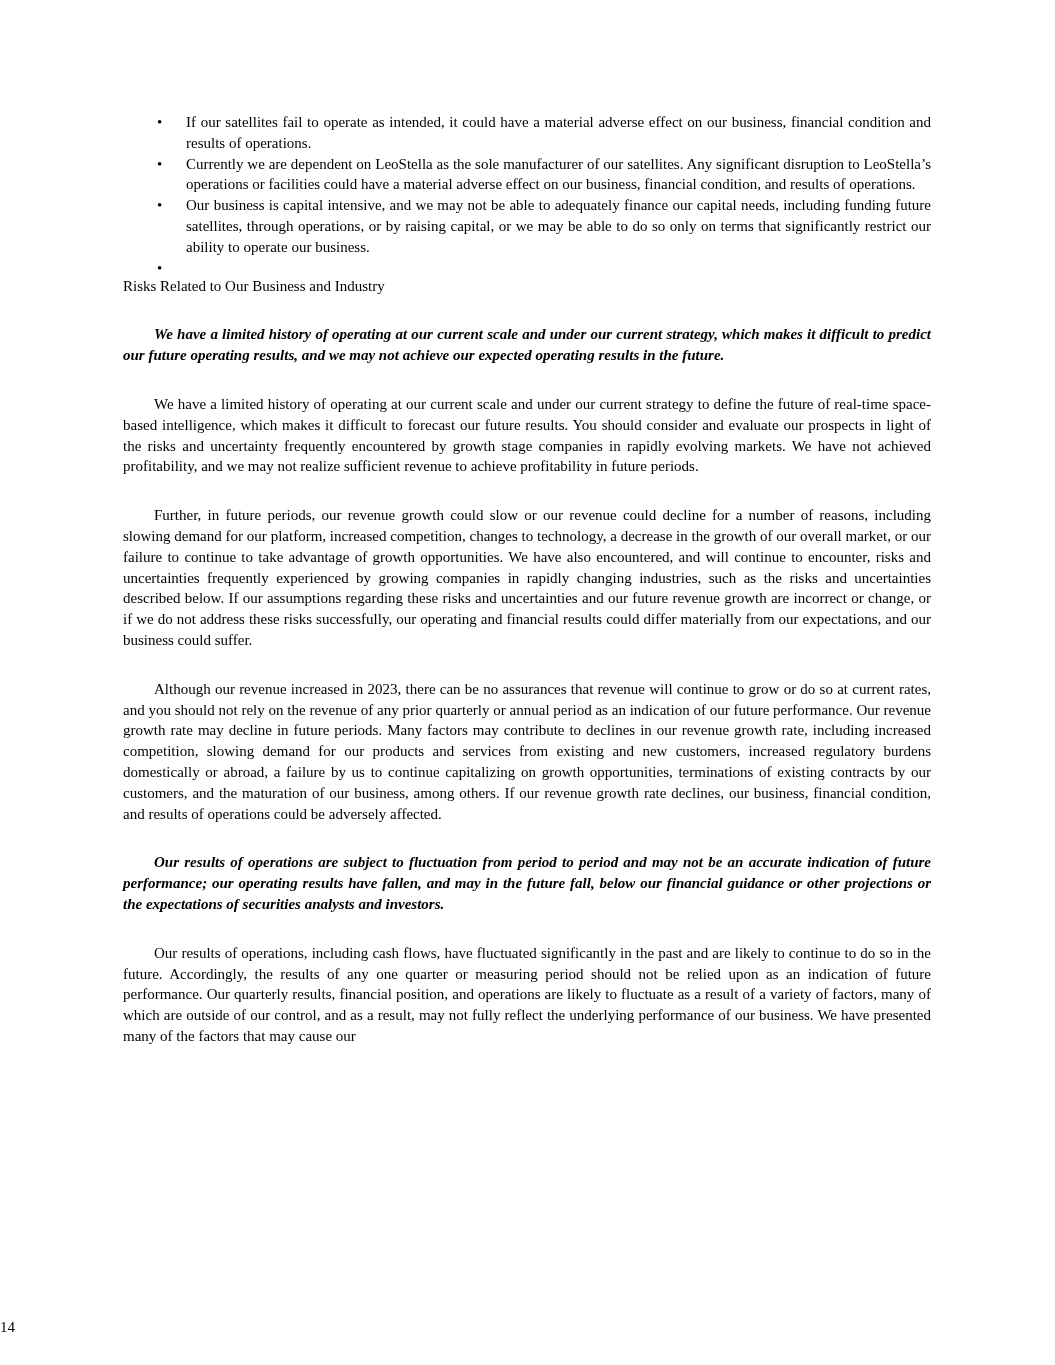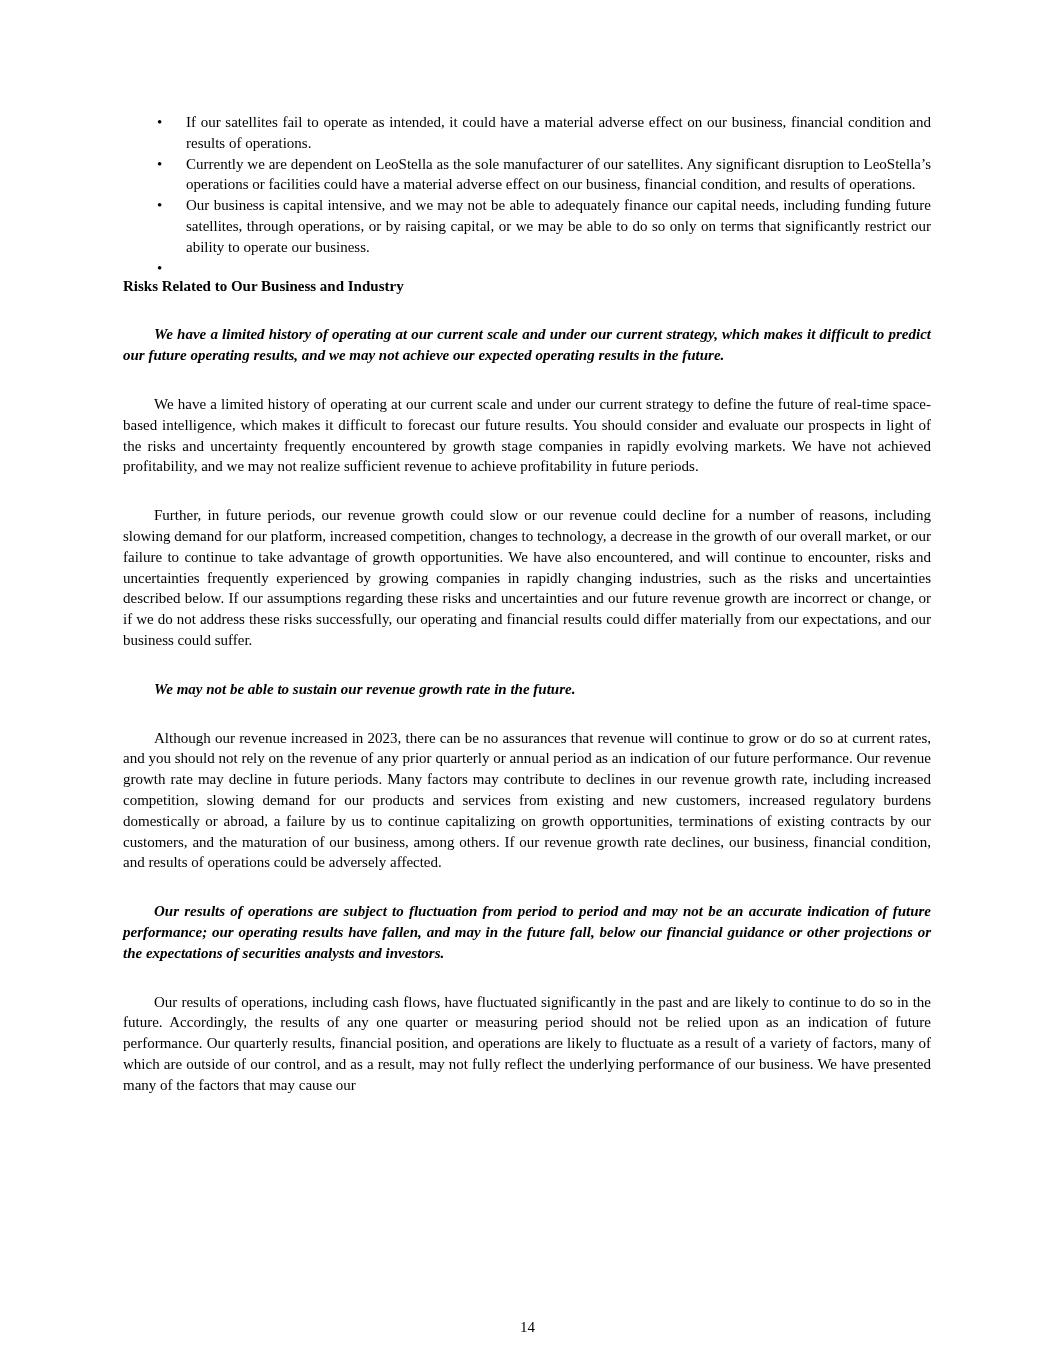--- a/index.html
+++ b/index.html
@@ -32,21 +32,21 @@
     position: relative;
     padding-left: 63px;
     text-align: justify;
   }
   .bullet-item .marker {
     position: absolute;
     left: 34px;
     top: 0;
   }
   .section-heading {
-    font-weight: bold;
+    font-weight: normal;
     font-style: normal;
     font-size: 15px;
     margin: 18px 0 0 0;
   }
   .risk-heading {
     font-weight: bold;
     font-style: italic;
     text-indent: 31px;
     text-align: justify;
     margin: 28px 0 0 0;
@@ -54,21 +54,21 @@
   .body-para {
     text-indent: 31px;
     text-align: justify;
     margin: 28px 0 0 0;
   }
   .page-number {
     position: absolute;
     bottom: 27px;
     left: 0;
     width: 100%;
-    text-align: center;
+    text-align: left;
     font-size: 15px;
   }
 </style>
 </head>
 <body>
 
 <div class="page">
   <div class="content">
 
     <ul class="bullet-list">
@@ -88,21 +88,20 @@
         <span class="marker">•</span>
       </li>
     </ul>
 
     <h2 class="section-heading">Risks Related to Our Business and Industry</h2>
 
     <p class="risk-heading">We have a limited history of operating at our current scale and under our current strategy, which makes it difficult to predict our future operating results, and we may not achieve our expected operating results in the future.</p>
     <p class="body-para">We have a limited history of operating at our current scale and under our current strategy to define the future of real-time space-based intelligence, which makes it difficult to forecast our future results. You should consider and evaluate our prospects in light of the risks and uncertainty frequently encountered by growth stage companies in rapidly evolving markets. We have not achieved profitability, and we may not realize sufficient revenue to achieve profitability in future periods.</p>
     <p class="body-para">Further, in future periods, our revenue growth could slow or our revenue could decline for a number of reasons, including slowing demand for our platform, increased competition, changes to technology, a decrease in the growth of our overall market, or our failure to continue to take advantage of growth opportunities. We have also encountered, and will continue to encounter, risks and uncertainties frequently experienced by growing companies in rapidly changing industries, such as the risks and uncertainties described below. If our assumptions regarding these risks and uncertainties and our future revenue growth are incorrect or change, or if we do not address these risks successfully, our operating and financial results could differ materially from our expectations, and our business could suffer.</p>
 
-    <p class="risk-heading">We may not be able to sustain our revenue growth rate in the future.</p>
     <p class="body-para">Although our revenue increased in 2023, there can be no assurances that revenue will continue to grow or do so at current rates, and you should not rely on the revenue of any prior quarterly or annual period as an indication of our future performance. Our revenue growth rate may decline in future periods. Many factors may contribute to declines in our revenue growth rate, including increased competition, slowing demand for our products and services from existing and new customers, increased regulatory burdens domestically or abroad, a failure by us to continue capitalizing on growth opportunities, terminations of existing contracts by our customers, and the maturation of our business, among others. If our revenue growth rate declines, our business, financial condition, and results of operations could be adversely affected.</p>
 
     <p class="risk-heading">Our results of operations are subject to fluctuation from period to period and may not be an accurate indication of future performance; our operating results have fallen, and may in the future fall, below our financial guidance or other projections or the expectations of securities analysts and investors.</p>
     <p class="body-para">Our results of operations, including cash flows, have fluctuated significantly in the past and are likely to continue to do so in the future. Accordingly, the results of any one quarter or measuring period should not be relied upon as an indication of future performance. Our quarterly results, financial position, and operations are likely to fluctuate as a result of a variety of factors, many of which are outside of our control, and as a result, may not fully reflect the underlying performance of our business. We have presented many of the factors that may cause our</p>
 
   </div>
 
   <div class="page-number">14</div>
 </div>
 

